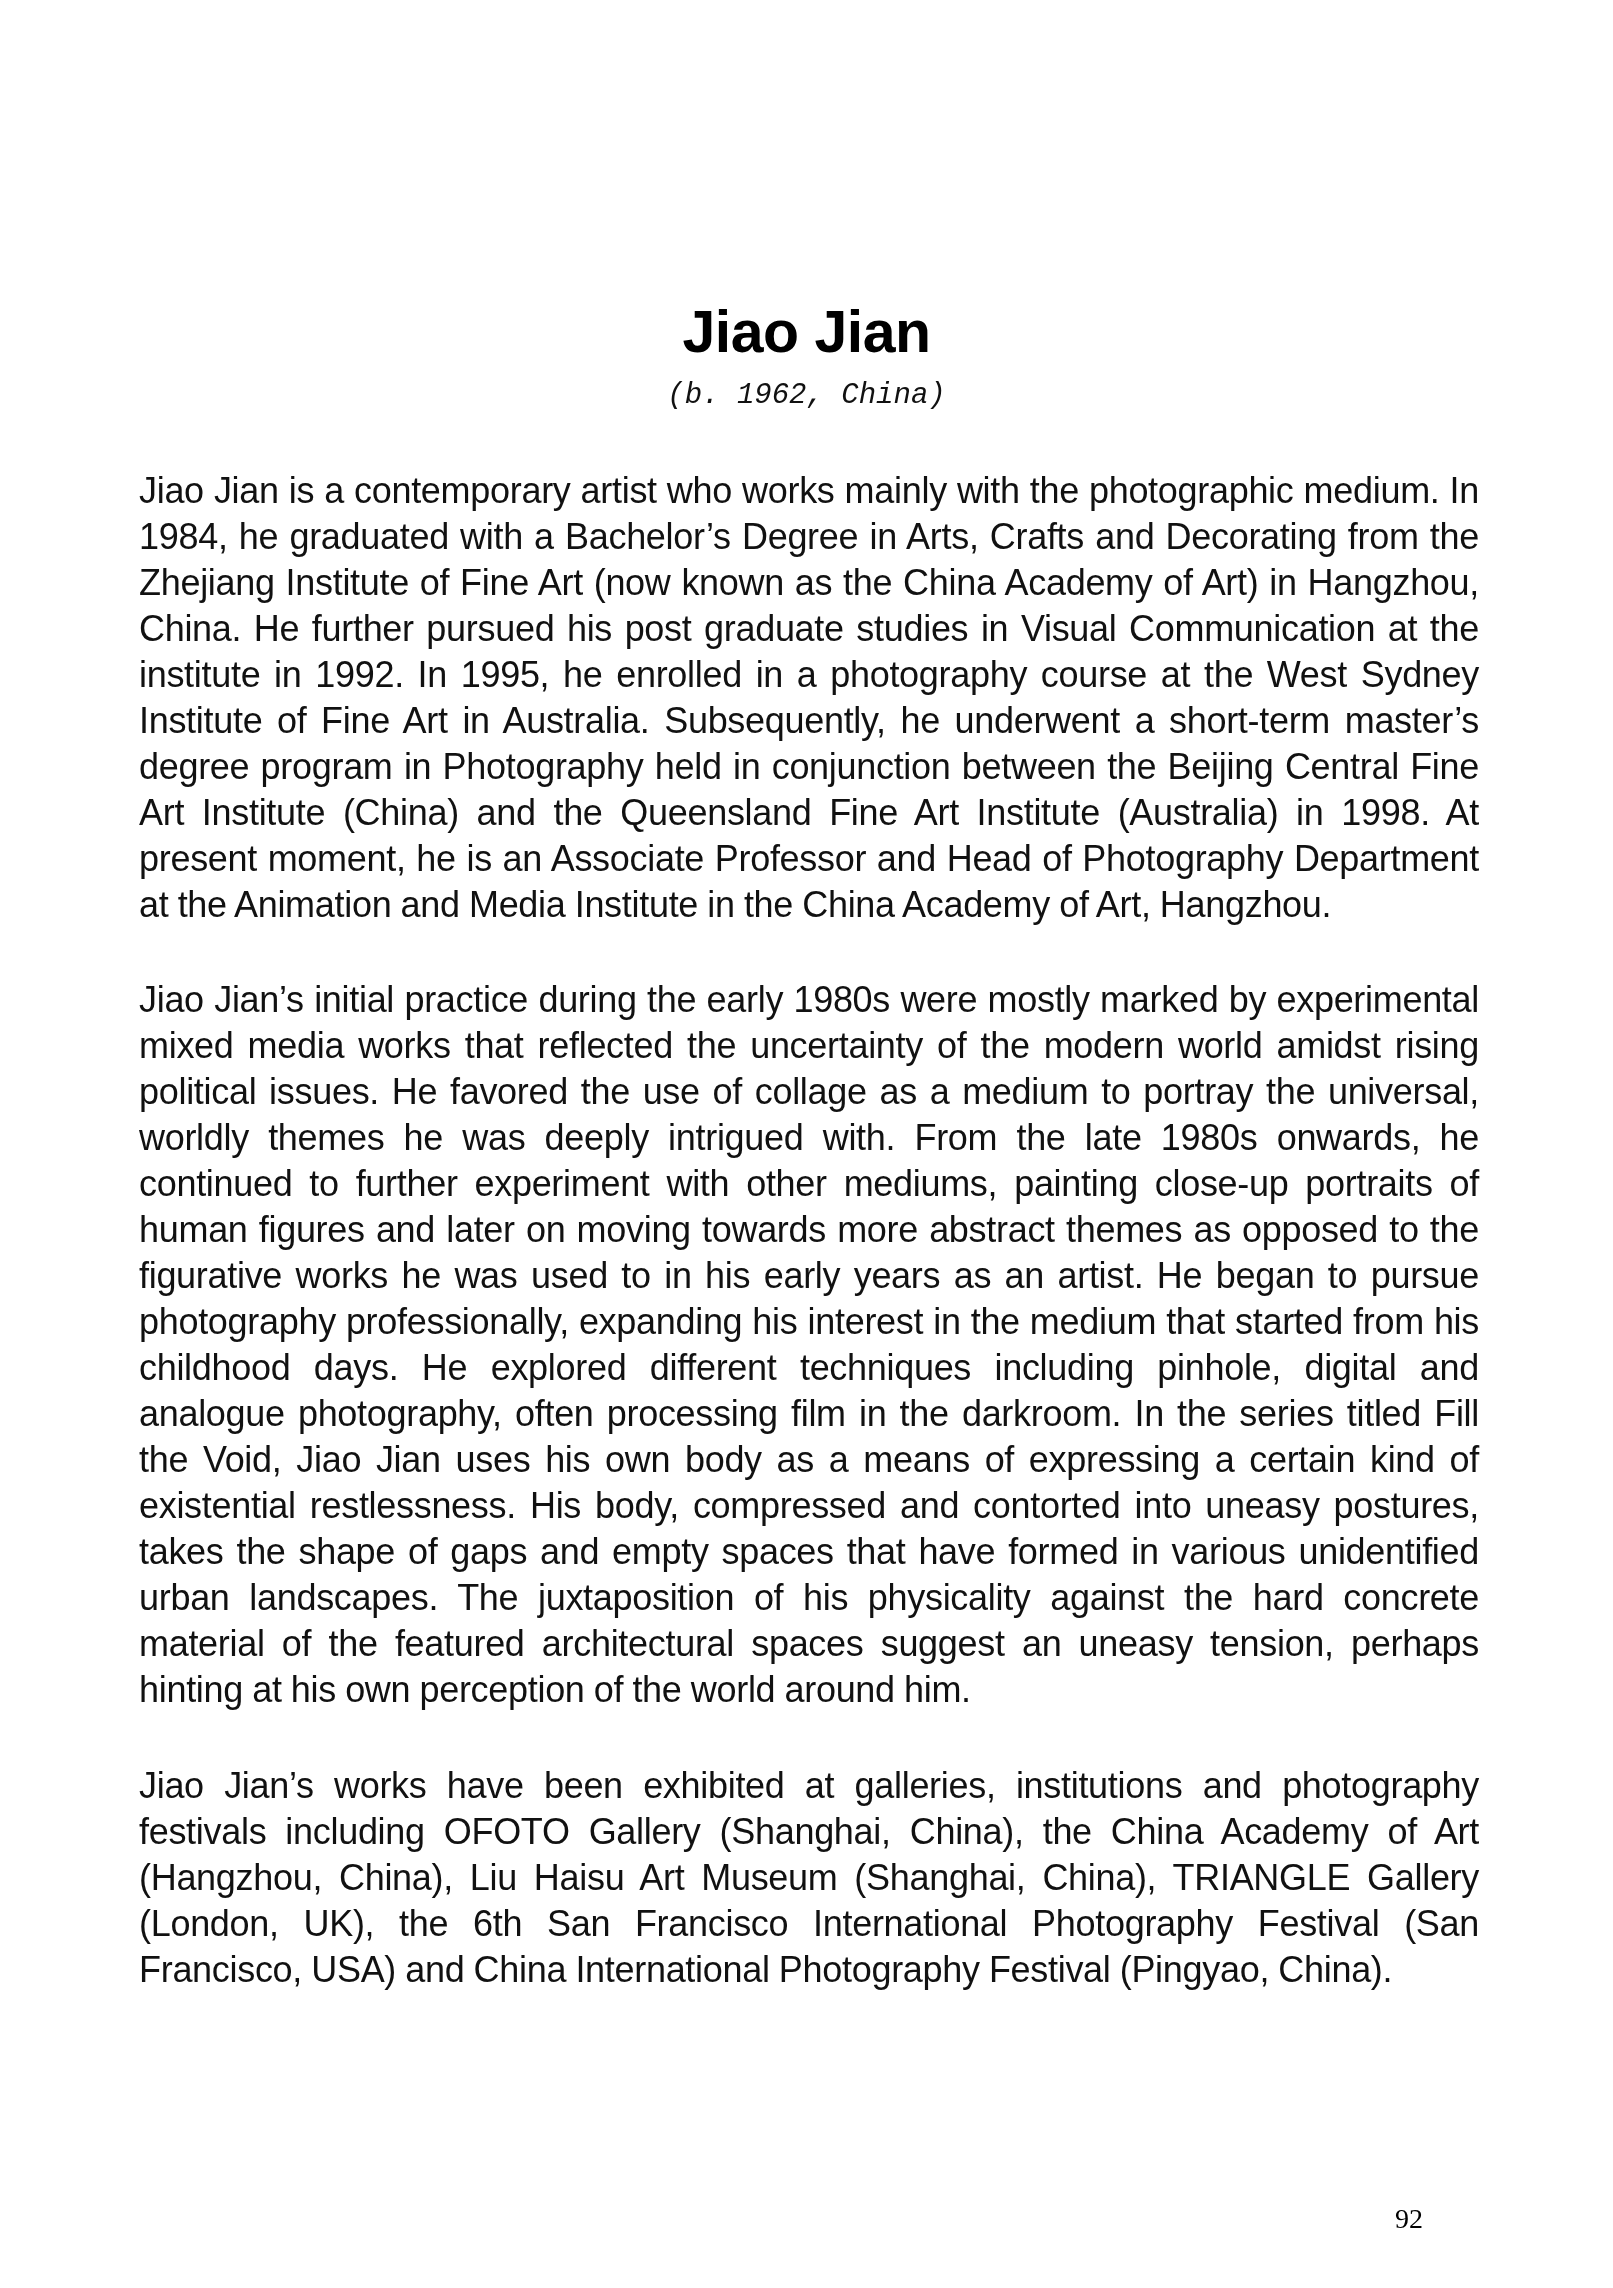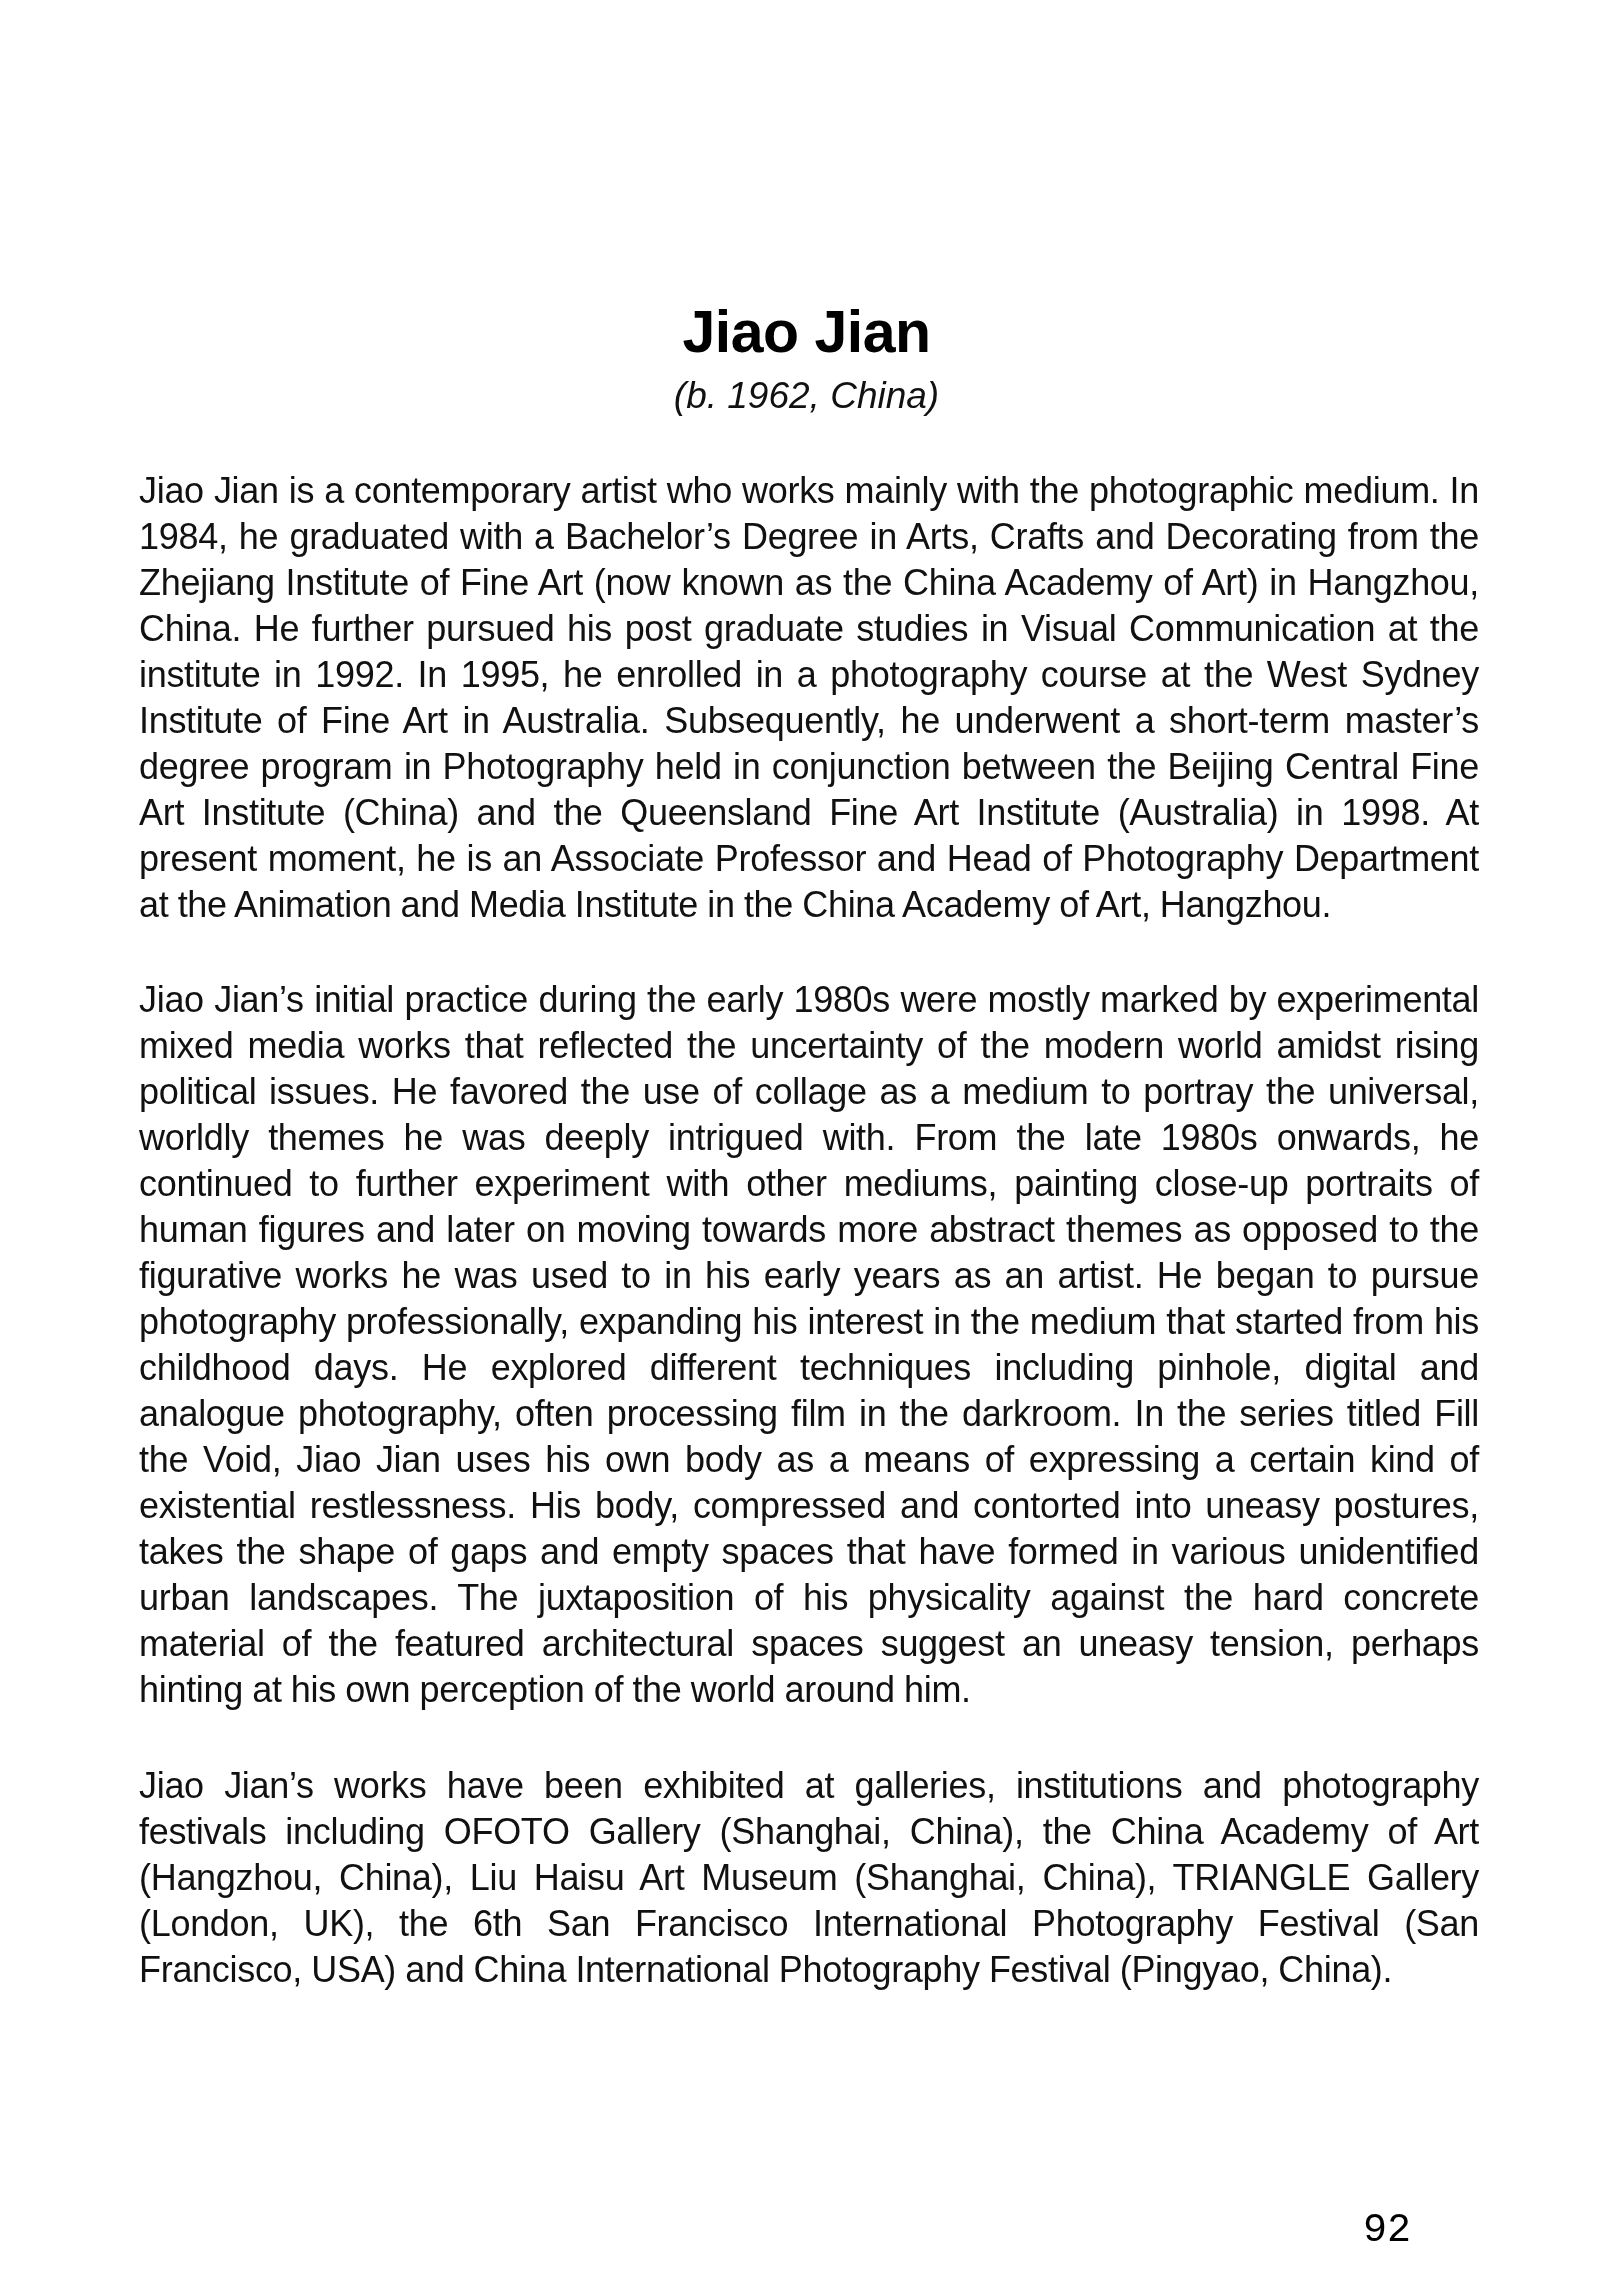--- a/index.html
+++ b/index.html
@@ -35,23 +35,23 @@
       color: #000000;
       letter-spacing: -0.5px;
       margin: 0;
     }
     .subtitle {
       position: absolute;
       left: 0;
       width: 1613px;
       top: 375px;
       text-align: center;
-      font-family: Liberation Sans, sans-serif;
+      font-family: Liberation Mono, monospace;
       font-style: italic;
-      font-size: 37px;
+      font-size: 29px;
       line-height: 41px;
       color: #111111;
       margin: 0;
     }
     .body-text {
       position: absolute;
       left: 139px;
       width: 1340px;
       font-family: "Liberation Sans", sans-serif;
       font-size: 36px;
@@ -62,25 +62,25 @@
       letter-spacing: -0.3px;
       word-spacing: -0.5px;
     }
     .p1 { top: 468px; }
     .p2 { top: 977px; }
     .p3 { top: 1763px; }
     .page-number {
       position: absolute;
       right: 63px;
       top: 2198px;
-      font-family: Liberation Mono, monospace;
-      font-size: 40px;
+      font-family: Liberation Serif, serif;
+      font-size: 28px;
       line-height: 33px;
       color: #000000;
-      margin: 16px;
+      margin: 4px;
     }
   </style>
 </head>
 <body>
 
 <div class="page">
   <h1 class="title">Jiao Jian</h1>
   <p class="subtitle">(b. 1962, China)</p>
 
   <p class="body-text p1">Jiao Jian is a contemporary artist who works mainly with the photographic medium. In 1984, he graduated with a Bachelor’s Degree in Arts, Crafts and Decorating from the Zhejiang Institute of Fine Art (now known as the China Academy of Art) in Hangzhou, China. He further pursued his post graduate studies in Visual Communication at the institute in 1992. In 1995, he enrolled in a photography course at the West Sydney Institute of Fine Art in Australia. Subsequently, he underwent a short-term master’s degree program in Photography held in conjunction between the Beijing Central Fine Art Institute (China) and the Queensland Fine Art Institute (Australia) in 1998. At present moment, he is an Associate Professor and Head of Photography Department at the Animation and Media Institute in the China Academy of Art, Hangzhou.</p>

